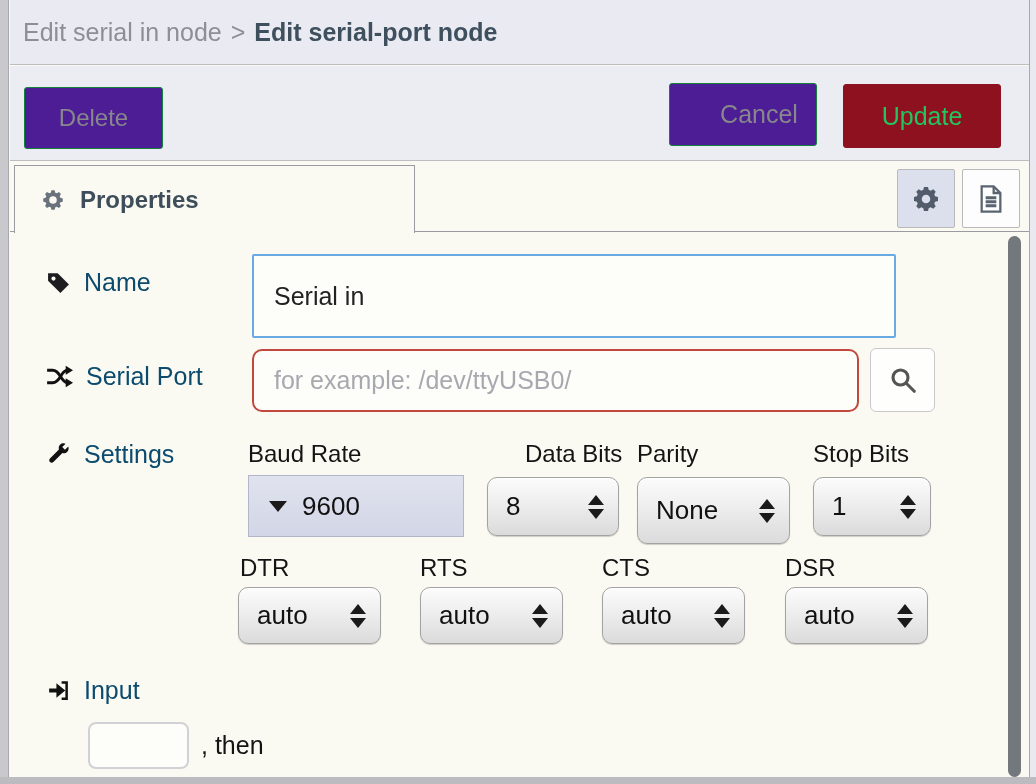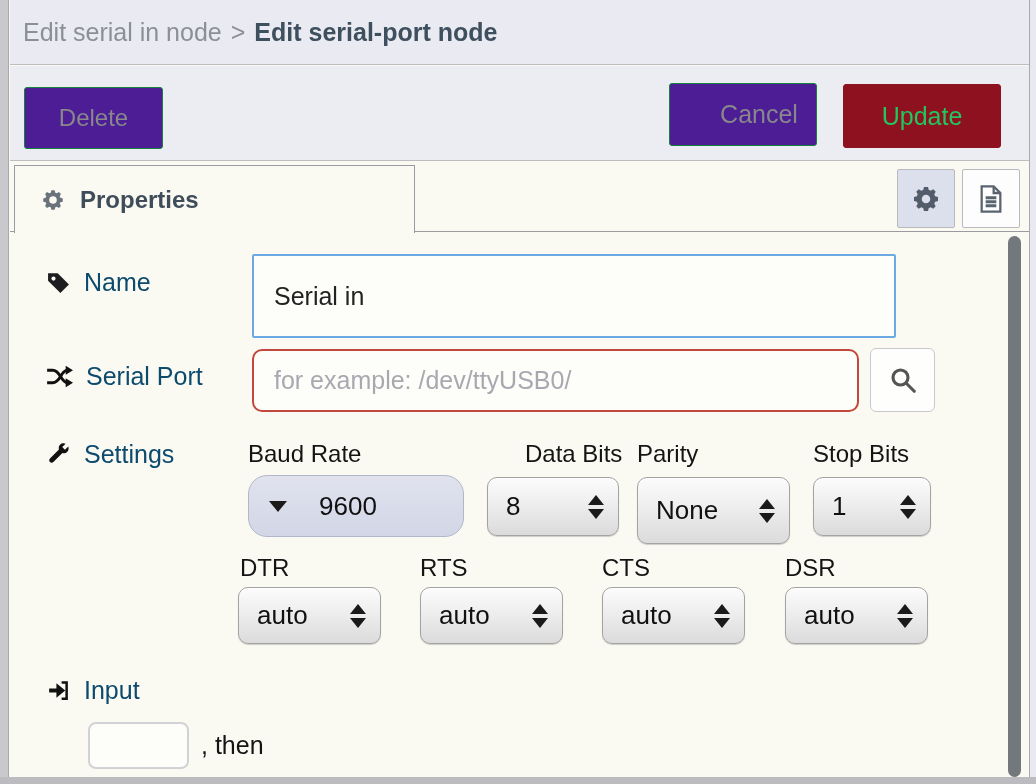--- a/index.html
+++ b/index.html
@@ -91,22 +91,22 @@
   #parity-col-label{ left:637px; top:440px; }
   #stop-col-label  { left:813px; top:440px; }
   #dtr-col-label   { left:240px; top:554px; }
   #rts-col-label   { left:420px; top:554px; }
   #cts-col-label   { left:602px; top:554px; }
   #dsr-col-label   { left:785px; top:554px; }
 
   #baud-select {
     position:absolute; left:248px; top:475px; width:216px; height:62px;
     background:linear-gradient(180deg,#e0e3ee,#d2d6e6);
-    border:1px solid #b2b6ca; border-radius:19px;
-    display:flex; align-items:center; padding-left:20px; gap:32px;
+    border:1px solid #b2b6ca; border-radius:0;
+    display:flex; align-items:center; padding-left:20px; gap:15px;
     font-size:26px; color:#111; cursor:pointer;
   }
   .caret-down {
     width:0; height:0; border-left:9px solid transparent; border-right:9px solid transparent;
     border-top:11px solid #1a1a1a; display:inline-block;
   }
 
   .mac-select {
     position:absolute;
     background:linear-gradient(180deg,#fcfcfc 0%,#ececec 50%,#dbdbdb 100%);

